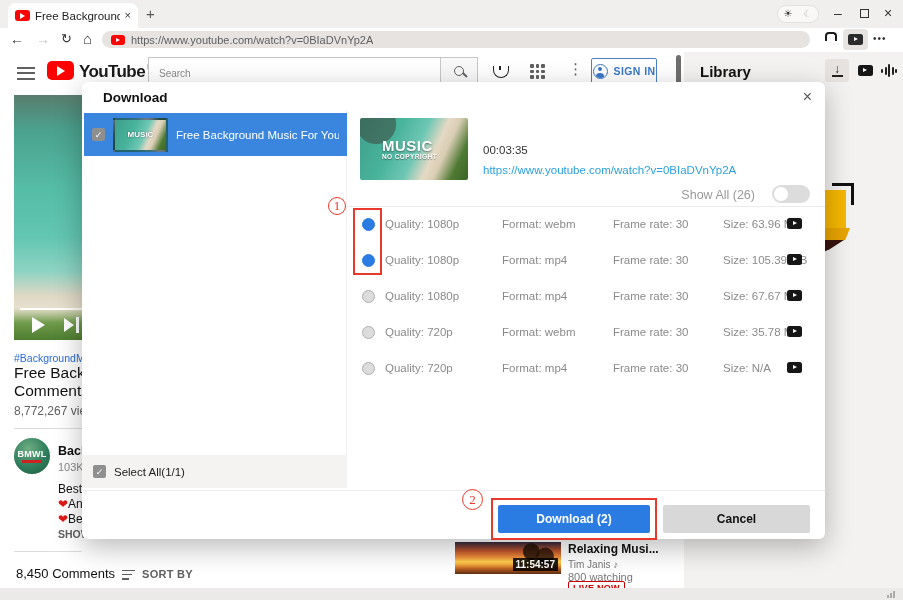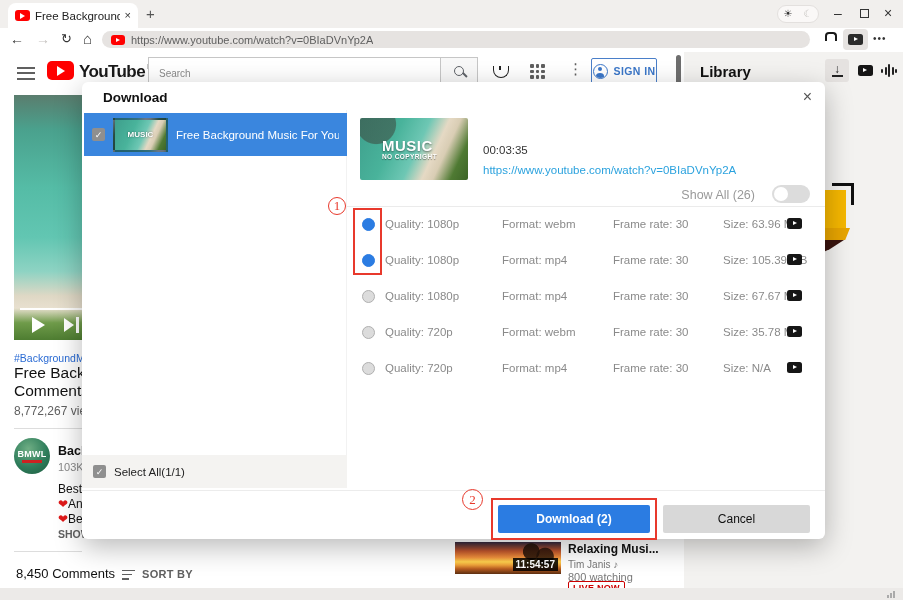--- a/index.html
+++ b/index.html
@@ -163,21 +163,21 @@
   .radio { position:absolute; left:15px; top:11px; width:13px; height:13px; border-radius:50%;
            background:#dcdcdc; border:1px solid #b0b0b0; }
   .radio.on { background:#2b7ce2; border-color:#2b7ce2; }
   .q-q { left:38px;text-align:right; } .q-f { left:155px; } .q-r { left:266px; } .q-s { left:376px; }
   .q-ic { position:absolute; left:440px; top:12px; }
   .footer-divider { position:absolute; left:0; top:408px; width:743px; height:1px; background:#ececec; }
   .btn-download { position:absolute; left:416px; top:423px; width:152px; height:28px; background:#2b7ce2;
                   color:#fff; font-size:12px; font-weight:bold; border:none; border-radius:2px; cursor:pointer;
                   font-family:"Liberation Sans",sans-serif; }
   .btn-cancel { position:absolute; left:581px; top:423px; width:147px; height:28px; background:#d8d8d8;
-                color:#111; font-size:12px; font-weight:normal; border:none; border-radius:2px; cursor:pointer;
+                color:#111; font-size:12px; font-weight:bold; border:none; border-radius:2px; cursor:pointer;
                 font-family:"Liberation Sans",sans-serif; }
 
   
   .anno { z-index:30; }
   .red-rect { position:absolute; border:2.5px solid #e8392c; background:transparent; }
   .step { position:absolute; border:1.6px solid #e8392c; color:#e8392c; border-radius:50%;
           display:flex; align-items:center; justify-content:center;
           font-family:"Liberation Serif",serif; font-size:13px; }
 </style>
 </head>

